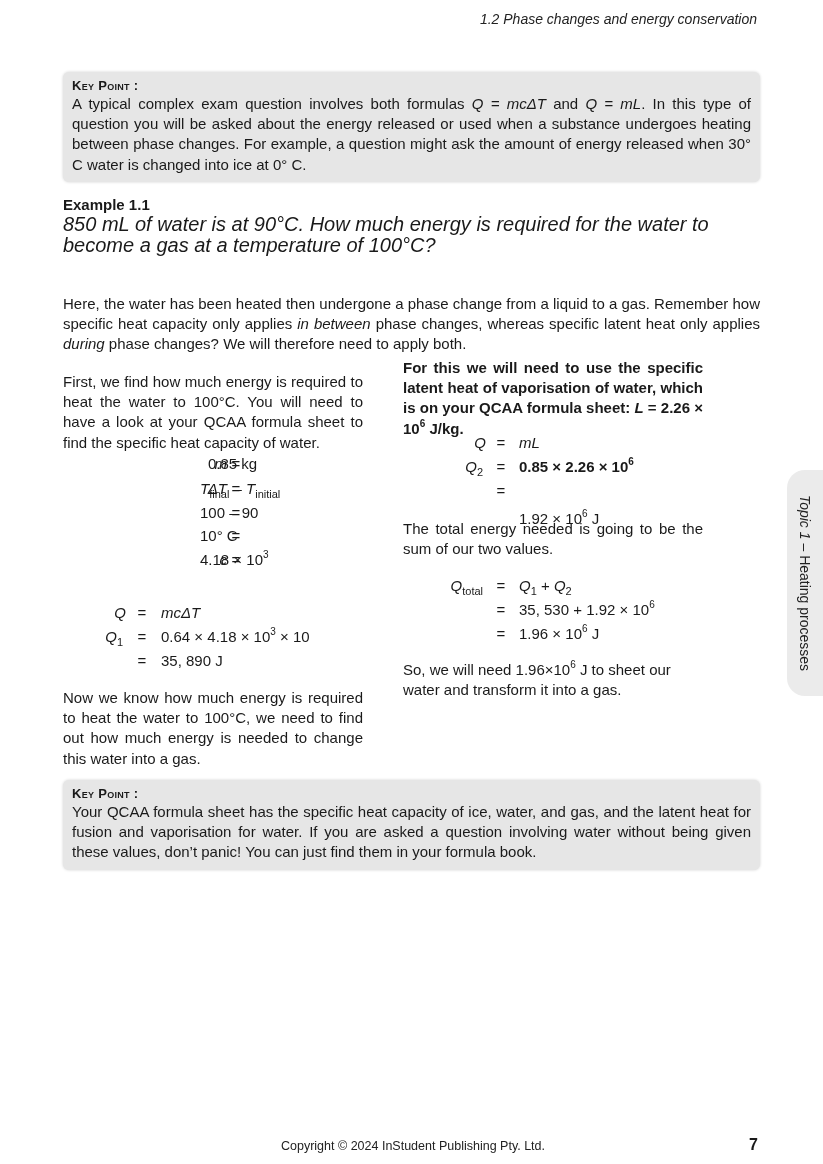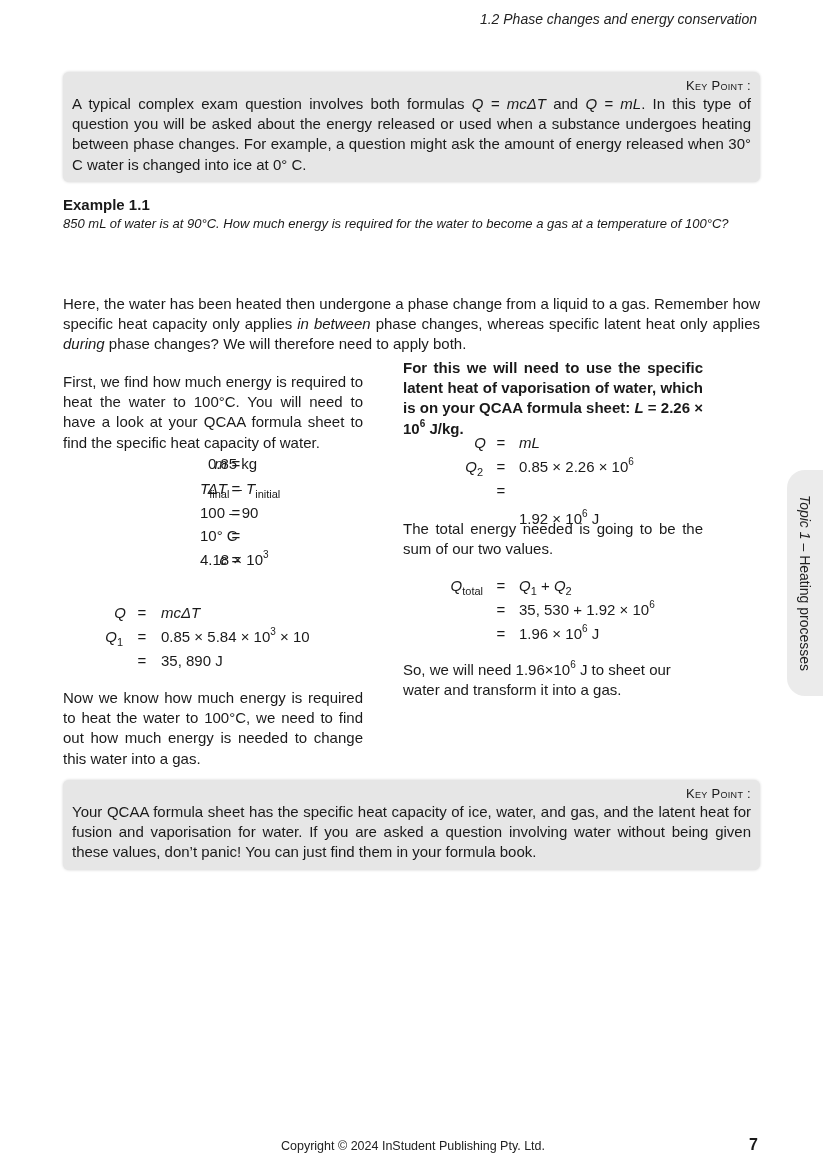--- a/index.html
+++ b/index.html
@@ -2,26 +2,26 @@
 <html><head>
 <meta charset="utf-8">
 <style>
   html, body { margin:0; padding:0; }
   body { width:823px; height:1164px; background:#ffffff; position:relative; overflow:hidden;
          font-family:"Liberation Sans", sans-serif; color:#1a1a1a; }
   .abs { position:absolute; }
   .header { top:11px; right:66px; font-size:14px; font-style:italic; color:#222; }
   .keybox { left:63px; width:697px; background:#e6e6e6; border-radius:6px;
             box-shadow:0 0 3px rgba(0,0,0,0.18); padding:6px 9px 7px 9px; box-sizing:border-box; }
-  .keytitle { font-size:11.5px; font-weight:normal; letter-spacing:0.3px; font-variant:small-caps; font-size:13px; line-height:16px;text-align:right; }
+  .keytitle { font-size:11.5px; font-weight:bold; letter-spacing:0.3px; font-variant:small-caps; font-size:13px; line-height:16px; }
   .keytext { font-size:15px; line-height:20.2px; text-align:justify; }
   .kp1 { top:72px; }
   .kp2 { top:780px; }
   .ex-title { left:63px; top:196px; font-size:15px; font-weight:bold; }
-  .ex-q { left:63px; top:214px; width:697px; font-size:13px; font-style:italic; line-height:20.5px; }
+  .ex-q { left:63px; top:214px; width:697px; font-size:20px; font-style:italic; line-height:20.5px; }
   .para { font-size:15px; line-height:20.2px; text-align:justify; }
   .intro { left:63px; top:262px; width:697px;margin-top:32px; }
   .col { width:300px; }
   .colL { left:63px; }
   .colR { left:403px; }
   .math { font-size:15px; }
   .row { position:absolute; white-space:nowrap; }
   .lhs { position:absolute; text-align:right; font-style:italic; }
   .eq { position:absolute; text-align:center; width:14px; }
   .rhs { position:absolute; }
@@ -78,42 +78,42 @@
 
 <div class="abs math" style="left:63px; top:0; width:300px;">
   <div class="row" style="top:604px; left:0; width:300px;">
     <span class="lhs" style="right:237px;">Q</span>
     <span class="eq" style="left:72px;">=</span>
     <span class="rhs it" style="left:98px;">mcΔT</span>
   </div>
   <div class="row" style="top:628px; left:0; width:300px;">
     <span class="lhs" style="right:240px;"><span>Q</span><sub>1</sub></span>
     <span class="eq" style="left:72px;">=</span>
-    <span class="rhs" style="left:98px;"><span>0.85 × 5.84 × 10</span><sup>3</sup><span> × 10</span></span>
+    <span class="rhs" style="left:98px;"><span>0.64 × 4.18 × 10</span><sup>3</sup><span> × 10</span></span>
   </div>
   <div class="row" style="top:652px; left:0; width:300px;">
     <span class="eq" style="left:72px;">=</span>
     <span class="rhs" style="left:98px;">35, 890 J</span>
   </div>
 </div>
 
 <div class="abs para col colL" style="top:688px;">Now we know how much energy is required to heat the water to 100°C, we need to find out how much energy is needed to change this water into a gas.</div>
 
 <div class="abs para col colR" style="top:358px;font-weight:bold;"><span>For this we will need to use the specific latent heat of vaporisation of water, which is on your QCAA formula sheet: </span><i>L</i><span> = 2.26 × 10</span><sup>6</sup><span> J/kg.</span></div>
 
 <div class="abs math" style="left:403px; top:0; width:300px;">
   <div class="row" style="top:434px; left:0; width:300px;">
     <span class="lhs" style="right:217px;">Q</span>
     <span class="eq" style="left:91px;">=</span>
     <span class="rhs it" style="left:116px;">mL</span>
   </div>
   <div class="row" style="top:458px; left:0; width:300px;">
     <span class="lhs" style="right:220px;"><span>Q</span><sub>2</sub></span>
     <span class="eq" style="left:91px;">=</span>
-    <span class="rhs" style="left:116px;"><span>0.85 × 2.26 × 10</span><sup>6</sup></span>
+    <span class="rhs" style="left:116px;font-weight:bold;"><span>0.85 × 2.26 × 10</span><sup>6</sup></span>
   </div>
   <div class="row" style="top:482px; left:0; width:300px;">
     <span class="eq" style="left:91px;">=</span>
     <span class="rhs" style="left:116px;margin-top:28px;"><span>1.92 × 10</span><sup>6</sup><span> J</span></span>
   </div>
 </div>
 
 <div class="abs para col colR" style="top:519px;">The total energy needed is going to be the sum of our two values.</div>
 
 <div class="abs math" style="left:403px; top:0; width:300px;">

